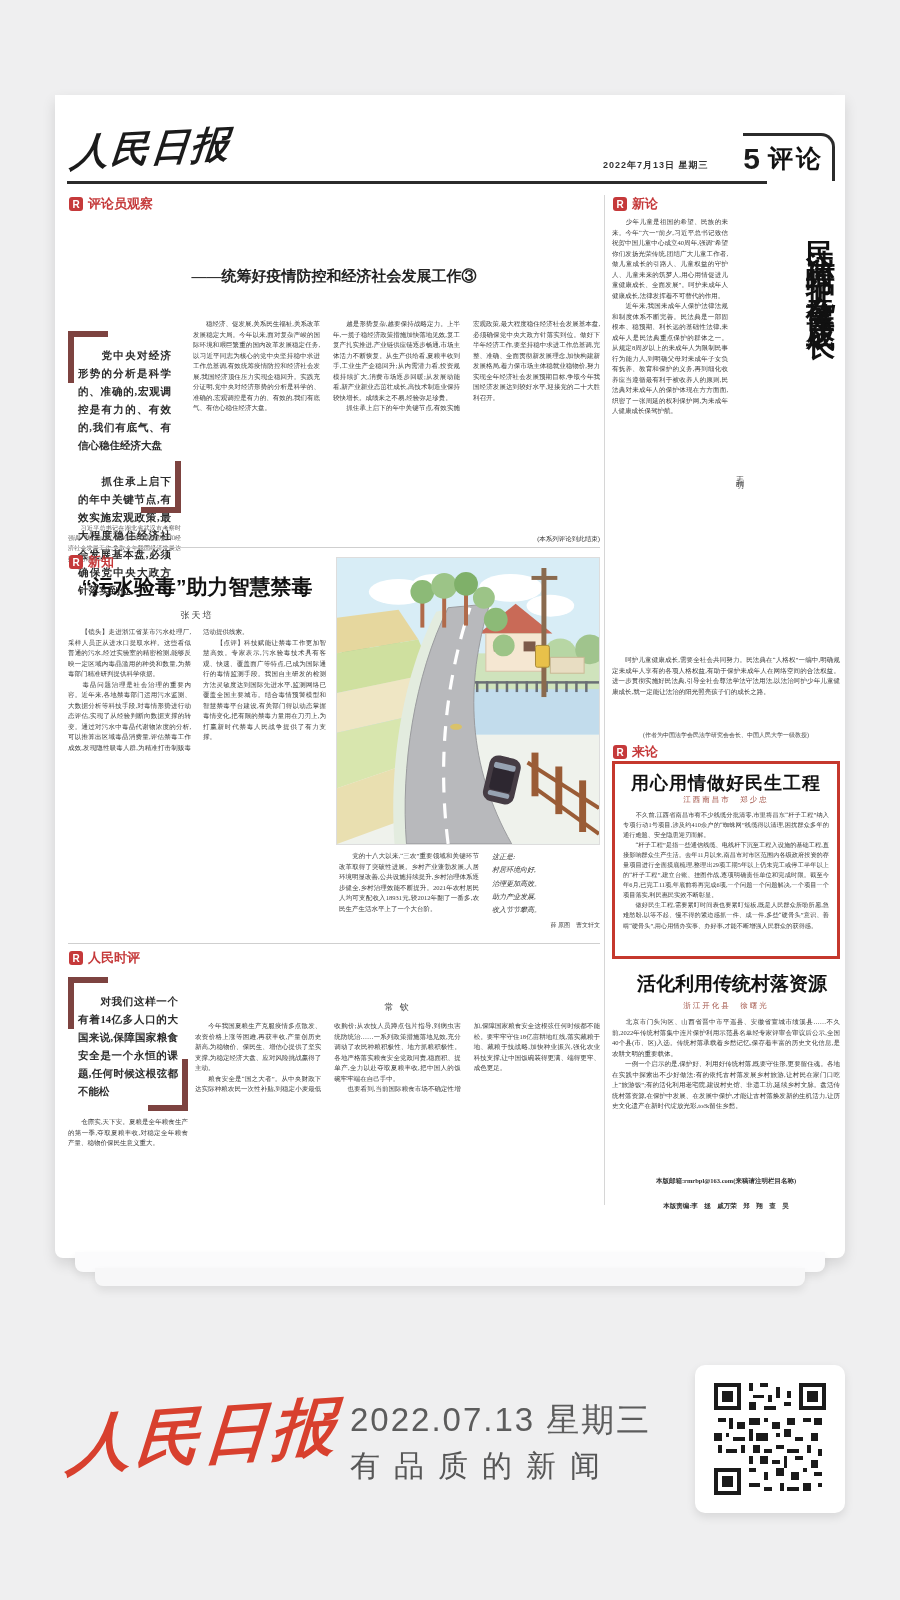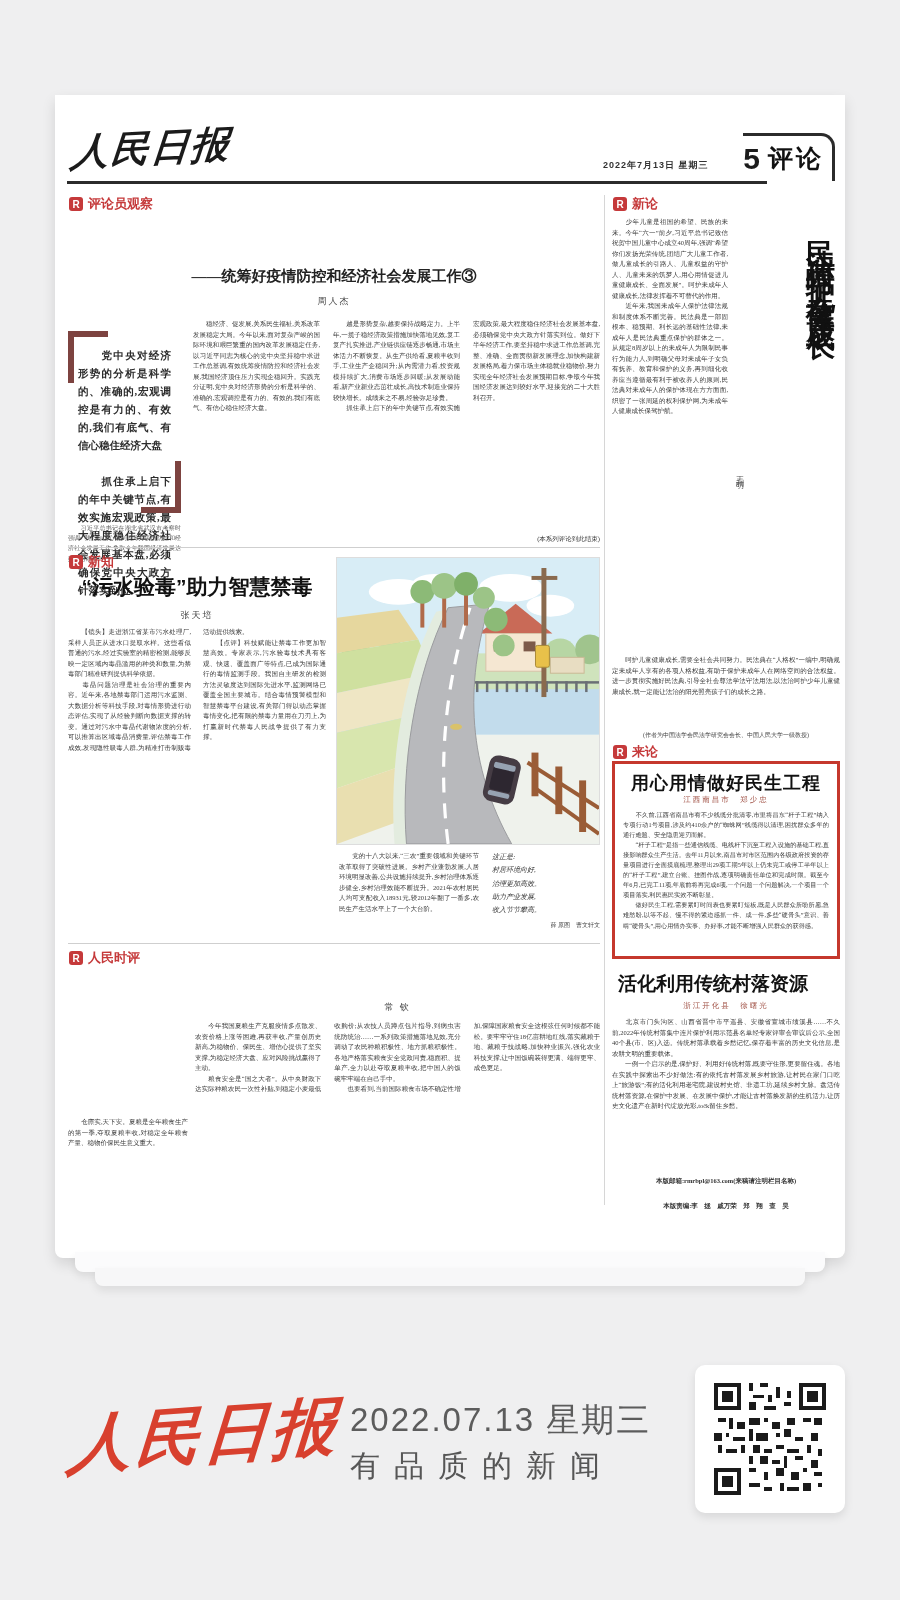--- a/index.html
+++ b/index.html
@@ -81,21 +81,21 @@
              font-size:29px;font-weight:900;color:#111;font-family:"Liberation Sans",sans-serif;
              letter-spacing:9px;line-height:1.2;}
   .xl-vauthor{position:absolute;right:96px;top:252px;writing-mode:vertical-rl;font-size:8px;color:#555;letter-spacing:3px;}
   .xl-bottom{position:absolute;left:557px;top:560px;width:228px;height:78px;overflow:hidden;}
   .xl-note{position:absolute;left:557px;top:636px;width:228px;font-size:6px;color:#444;text-align:center;}
 
   .ll-box{position:absolute;left:557px;top:666px;width:228px;height:198px;border:3px solid #c5382d;
           box-sizing:border-box;padding:7px 8px;overflow:hidden;}
   .ll-title{width:100%;text-align:center;font-size:18px;letter-spacing:1px;}
   .byline{width:100%;text-align:center;font-size:7.5px;color:#a05145;letter-spacing:2px;margin:0 0 5px;}
-  .ll2-title{position:absolute;left:544px;top:876px;width:228px;text-align:center;font-size:19px;}
+  .ll2-title{position:absolute;left:563px;top:876px;width:228px;text-align:center;font-size:19px;}
   .ll2-byline{position:absolute;left:557px;top:906px;width:228px;}
   .ll2-body{position:absolute;left:557px;top:922px;width:228px;height:138px;overflow:hidden;}
   .credits{position:absolute;left:557px;top:1068px;width:228px;text-align:center;font-size:6.5px;
            line-height:1.9;color:#333;font-weight:bold;white-space:pre-line;}
 
   
   .f-logo{position:absolute;left:68px;top:1392px;font-size:64px;font-weight:900;color:#d8402e;
           font-family:"DejaVu Serif",serif;font-style:italic;transform:rotate(-4deg) skewX(-8deg);letter-spacing:4px;}
   .f-date{position:absolute;left:350px;top:1398px;font-size:33px;color:#5c5c5c;
           font-family:"Liberation Sans",sans-serif;letter-spacing:2px;}
@@ -115,21 +115,20 @@
   <div class="pagebox">
     <span class="pagenum">5</span>
     <span class="pagesec h-sans">评论</span>
   </div>
 
   <div class="tag" style="left:14px;top:100px;">
     <span class="ric">R</span>
     <span>评论员观察</span>
   </div>
   <div class="lead-sub">——统筹好疫情防控和经济社会发展工作③</div>
-  <div class="lead-author author">周人杰</div>
   <div class="qbox lead-qbox">　　党中央对经济形势的分析是科学的、准确的,宏观调控是有力的、有效的,我们有底气、有信心稳住经济大盘
 
 　　抓住承上启下的年中关键节点,有效实施宏观政策,最大程度稳住经济社会发展基本盘,必须确保党中央大政方针落实到位</div>
   <div class="lead-note">　　习近平总书记在湖北省武汉市考察时强调:“我们有信心做到统筹好疫情防控和经济社会发展工作,争取今年我国经济发展达到较好水平”</div>
   <div class="lead-body tiny cols3">　　稳经济、促发展,关系民生福祉,关系改革发展稳定大局。今年以来,面对复杂严峻的国际环境和艰巨繁重的国内改革发展稳定任务,以习近平同志为核心的党中央坚持稳中求进工作总基调,有效统筹疫情防控和经济社会发展,我国经济顶住压力实现企稳回升。实践充分证明,党中央对经济形势的分析是科学的、准确的,宏观调控是有力的、有效的,我们有底气、有信心稳住经济大盘。
 　　越是形势复杂,越要保持战略定力。上半年,一揽子稳经济政策措施加快落地见效,复工复产扎实推进,产业链供应链逐步畅通,市场主体活力不断恢复。从生产供给看,夏粮丰收到手,工业生产企稳回升;从内需潜力看,投资规模持续扩大,消费市场逐步回暖;从发展动能看,新产业新业态茁壮成长,高技术制造业保持较快增长。成绩来之不易,经验弥足珍贵。
 　　抓住承上启下的年中关键节点,有效实施宏观政策,最大程度稳住经济社会发展基本盘,必须确保党中央大政方针落实到位。做好下半年经济工作,要坚持稳中求进工作总基调,完整、准确、全面贯彻新发展理念,加快构建新发展格局,着力保市场主体稳就业稳物价,努力实现全年经济社会发展预期目标,争取今年我国经济发展达到较好水平,迎接党的二十大胜利召开。</div>
   <div class="lead-end">(本系列评论到此结束)</div>
 
   <div class="hdiv" style="left:13px;top:452px;width:532px;"></div>
@@ -231,20 +230,21 @@
 收入节节攀高。</div>
   <div class="cap-credit">薛 原图　曹文轩文</div>
 
   <div class="hdiv" style="left:13px;top:848px;width:532px;"></div>
 
   <div class="tag" style="left:14px;top:854px;">
     <span class="ric">R</span>
     <span>人民时评</span>
   </div>
   <div class="sp-author author">常 钦</div>
+  <div class="qbox sp-qbox">　　对我们这样一个有着14亿多人口的大国来说,保障国家粮食安全是一个永恒的课题,任何时候这根弦都不能松</div>
   <div class="sp-side tiny">　　仓廪实,天下安。夏粮是全年粮食生产的第一季,夺取夏粮丰收,对稳定全年粮食产量、稳物价保民生意义重大。</div>
   <div class="sp-body tiny cols3">　　今年我国夏粮生产克服疫情多点散发、农资价格上涨等困难,再获丰收,产量创历史新高,为稳物价、保民生、增信心提供了坚实支撑,为稳定经济大盘、应对风险挑战赢得了主动。
 　　粮食安全是“国之大者”。从中央财政下达实际种粮农民一次性补贴,到稳定小麦最低收购价;从农技人员蹲点包片指导,到病虫害统防统治……一系列政策措施落地见效,充分调动了农民种粮积极性、地方抓粮积极性。各地严格落实粮食安全党政同责,稳面积、提单产,全力以赴夺取夏粮丰收,把中国人的饭碗牢牢端在自己手中。
 　　也要看到,当前国际粮食市场不确定性增加,保障国家粮食安全这根弦任何时候都不能松。要牢牢守住18亿亩耕地红线,落实藏粮于地、藏粮于技战略,加快种业振兴,强化农业科技支撑,让中国饭碗装得更满、端得更牢、成色更足。</div>
 
   <div class="vdiv"></div>
 
   <div class="tag" style="left:558px;top:100px;">
     <span class="ric">R</span>
     <span>新论</span>

